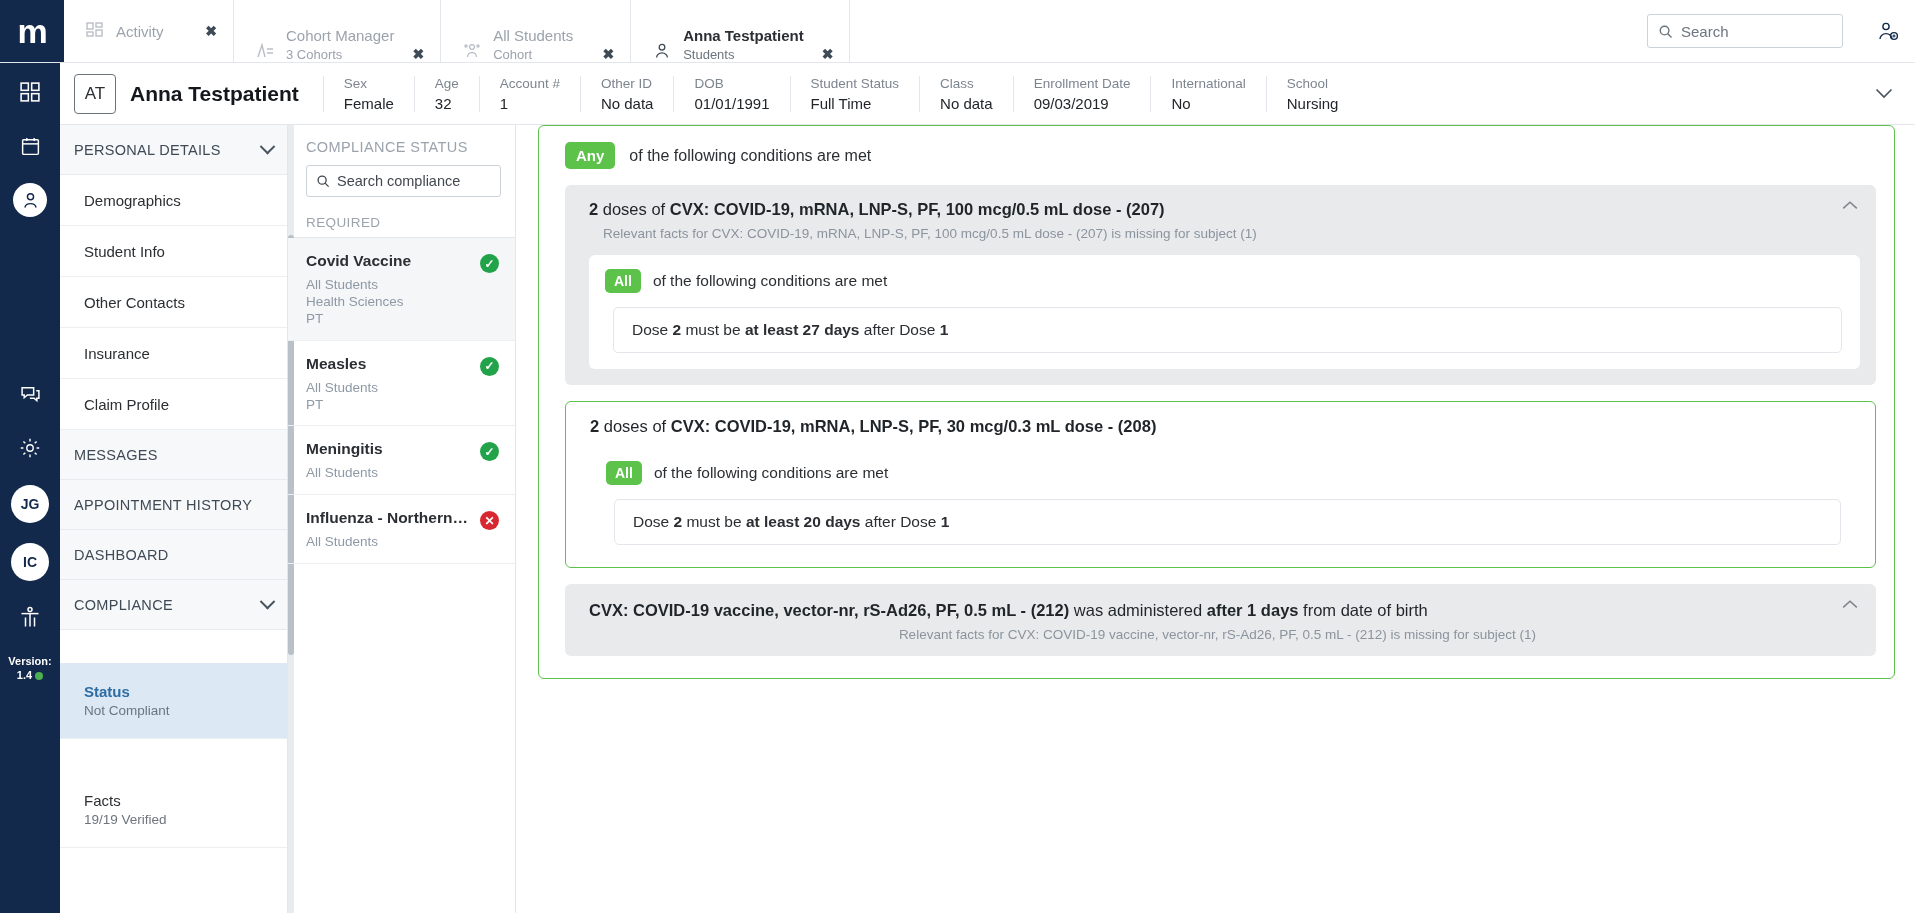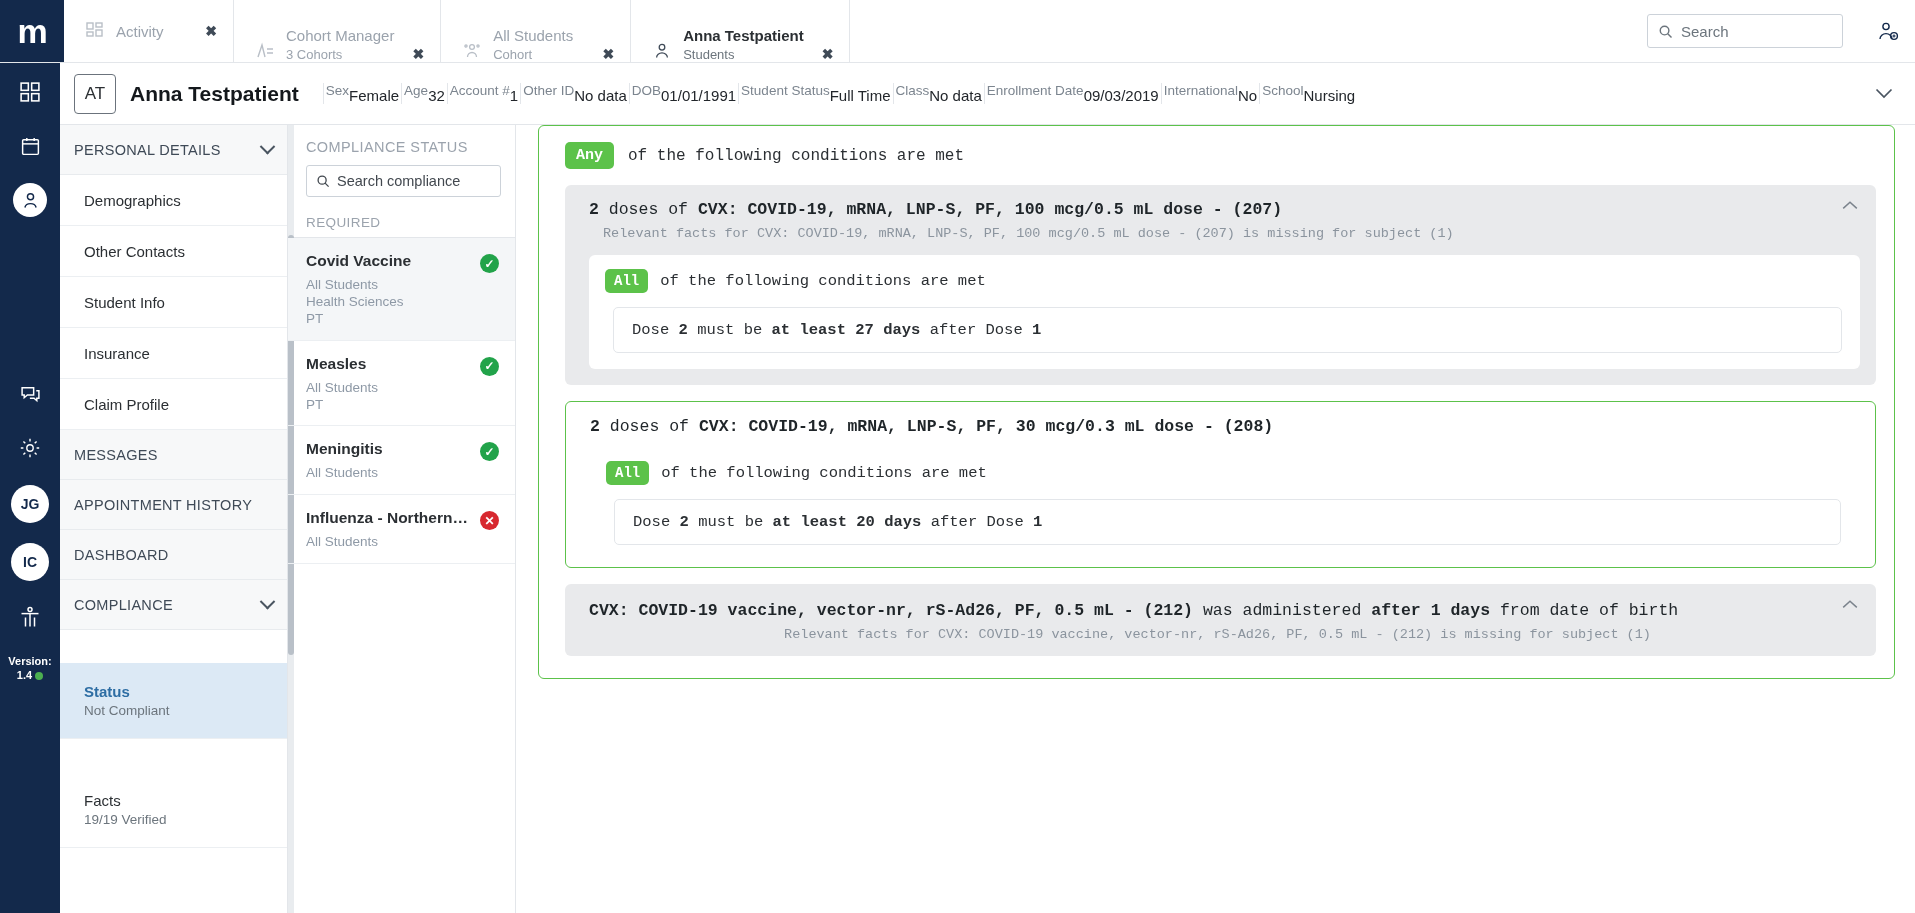--- a/index.html
+++ b/index.html
@@ -49,21 +49,21 @@
 
   
   .content { flex:1 1 auto; min-width:0; display:flex; flex-direction:column; }
 
   
   .phead { height:62px; flex:0 0 62px; display:flex; align-items:center; border-bottom:1px solid #e3e6ea; background:#fff; padding-left:14px; }
   .pinit { width:42px; height:40px; border:1px solid #6b737c; border-radius:4px; display:flex; align-items:center;
            justify-content:center; font-size:17px; color:#2b2f33; flex:0 0 42px; }
   .pname { font-size:21px; font-weight:700; margin-left:14px; white-space:nowrap; color:#14181c; }
   .pfields { display:flex; align-items:center; margin-left:24px; flex:1 1 auto; min-width:0; }
-  .pf { padding:0 2px; border-left:1px solid #e3e6ea; display:flex; flex-direction:row; justify-content:center; min-width:0; }
+  .pf { padding:0 20px; border-left:1px solid #e3e6ea; display:flex; flex-direction:column; justify-content:center; min-width:0; }
   .pf-l { font-size:13.5px; color:#7c858f; white-space:nowrap; }
   .pf-v { font-size:15px; color:#22262b; margin-top:4px; white-space:nowrap; }
   .phead-caret { margin-left:auto; padding:0 22px; color:#4a5561; cursor:pointer; }
 
   
   .panes { flex:1 1 auto; display:flex; min-height:0; }
 
   
   .lnav { width:228px; flex:0 0 228px; border-right:1px solid #e3e6ea; overflow:hidden; background:#fff; }
   .lnav-sec { display:flex; align-items:center; justify-content:space-between; height:50px; padding:0 14px;
@@ -94,21 +94,21 @@
   .badge { position:absolute; right:16px; top:16px; width:19px; height:19px; border-radius:50%;
            display:flex; align-items:center; justify-content:center; color:#fff; font-size:12px; font-weight:700; }
   .badge.ok { background:#22a34a; }
   .badge.no { background:#d7282f; }
   .pane-scroll { position:absolute; left:0; top:0; bottom:0; width:6px; background:#e9ecef; }
   .pane-thumb { position:absolute; left:0; width:6px; background:#b9c0c8; border-radius:3px; }
 
   
   .apane { flex:1 1 auto; min-width:0; display:flex; flex-direction:column; background:#fff; overflow:hidden; }
   .apane-title { font-size:14.5px; color:#9ba3ad; letter-spacing:.4px; padding:14px 0 10px 22px; }
-  .ascroll { flex:1 1 auto; padding:0 20px 0 22px; overflow:hidden;font-family:Liberation Mono, monospace; }
+  .ascroll { flex:1 1 auto; padding:0 20px 0 22px; overflow:hidden; }
 
   .grpbox { border:1px solid #5cc24a; border-radius:6px; padding:0 0 10px 0; }
   .grphdr { display:flex; align-items:center; gap:14px; padding:16px 0 16px 26px; }
   .chip { color:#fff; background:#5cc24a; border-radius:5px; font-size:15px; font-weight:700;
           padding:5px 11px; line-height:1.15; display:inline-block; }
   .chip.sm { font-size:14px; padding:4px 9px; }
   .grphdr-txt { font-size:16px; color:#2b2f33; }
 
   .cond { margin:0 18px 16px 26px; border-radius:6px; position:relative; }
   .cond.grey { background:#e9eaec; padding:14px 0 14px 0; }
@@ -339,24 +339,24 @@
 
         <div class="lnav">
           <div class="lnav-sec">
             <span>PERSONAL DETAILS</span>
             <span class="caret"></span>
           </div>
           <div class="lnav-item">
             <span class="t">Demographics</span>
           </div>
           <div class="lnav-item">
+            <span class="t">Student Info</span>
+          </div>
+          <div class="lnav-item">
             <span class="t">Other Contacts</span>
-          </div>
-          <div class="lnav-item">
-            <span class="t">Student Info</span>
           </div>
           <div class="lnav-item">
             <span class="t">Insurance</span>
           </div>
           <div class="lnav-item">
             <span class="t">Claim Profile</span>
           </div>
           <div class="lnav-sec">
             <span>MESSAGES</span>
           </div>

